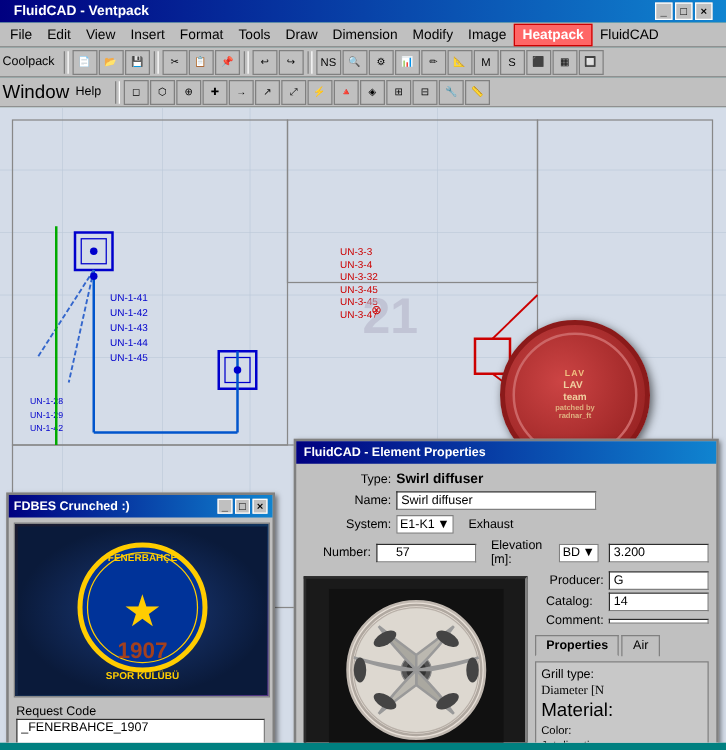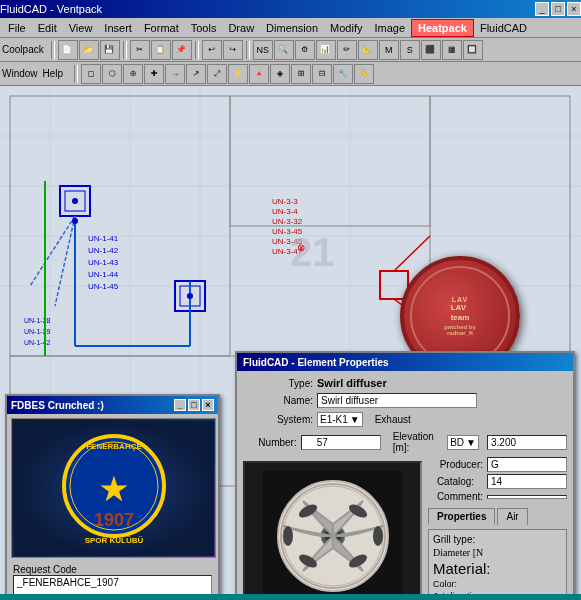--- a/index.html
+++ b/index.html
@@ -13,23 +13,23 @@
     }
 
     
     .title-bar {
       background: linear-gradient(to right, #000080, #1084d0);
       color: white;
       height: 18px;
       display: flex;
       align-items: center;
       justify-content: space-between;
-      padding: 0 0;
+      padding: 0 11px;
       font-size: 11px;
-      font-weight: normal;
+      font-weight: bold;
     }
     .title-bar-buttons {
       display: flex;
       gap: 2px;
     }
     .title-bar-btn {
       width: 14px;
       height: 14px;
       background: #c0c0c0;
       border: 1px solid #fff;
@@ -350,21 +350,21 @@
   <div class="toolbar-btn">✏</div>
   <div class="toolbar-btn">📐</div>
   <div class="toolbar-btn" style="font-size:9px;">M</div>
   <div class="toolbar-btn" style="font-size:9px;">S</div>
   <div class="toolbar-btn">⬛</div>
   <div class="toolbar-btn">▦</div>
   <div class="toolbar-btn">🔲</div>
 </div>
 
 <div class="toolbar2">
-  <span style="font-size:10px;margin-right:4px;">Window</span>
+  <span style="font-size:15px;margin-right:4px;">Window</span>
   <span style="font-size:10px;margin-right:8px;">Help</span>
   <div class="toolbar-sep"></div>
   <div class="toolbar-btn">◻</div>
   <div class="toolbar-btn">⬡</div>
   <div class="toolbar-btn">⊕</div>
   <div class="toolbar-btn">✚</div>
   <div class="toolbar-btn">→</div>
   <div class="toolbar-btn">↗</div>
   <div class="toolbar-btn">⤢</div>
   <div class="toolbar-btn">⚡</div>

